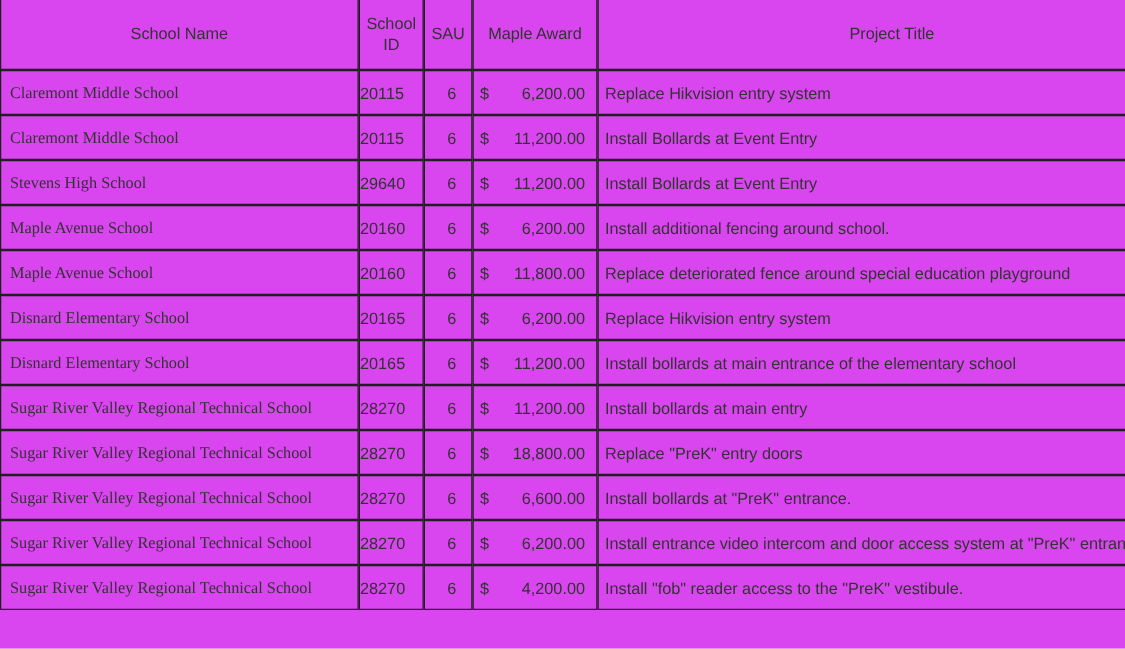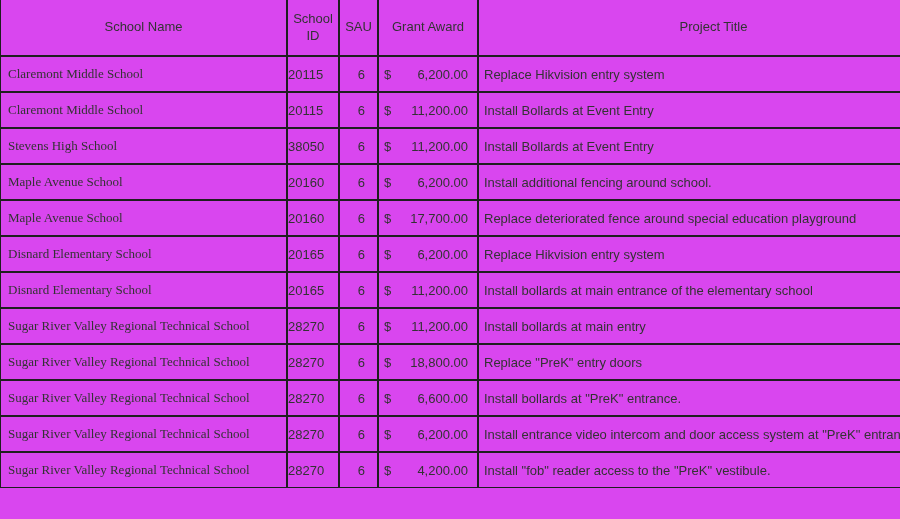--- a/index.html
+++ b/index.html
@@ -61,21 +61,21 @@
       <col style="width:52px">
       <col style="width:39px">
       <col style="width:100px">
       <col style="width:471px">
     </colgroup>
     <thead>
       <tr>
         <th>School Name</th>
         <th>School ID</th>
         <th>SAU</th>
-        <th>Grant Award</th>
+        <th>Maple Award</th>
         <th>Project Title</th>
       </tr>
     </thead>
     <tbody>
         <tr>
     <td class="c-name">Claremont Middle School</td>
     <td class="c-id">20115</td>
     <td class="c-sau">6</td>
     <td class="c-award">
       <span class="award-wrap">
@@ -92,21 +92,21 @@
     <td class="c-award">
       <span class="award-wrap">
         <span>$</span>
         <span>11,200.00</span>
       </span>
     </td>
     <td class="c-title">Install Bollards at Event Entry</td>
   </tr>
         <tr>
     <td class="c-name">Stevens High School</td>
-    <td class="c-id">38050</td>
+    <td class="c-id">29640</td>
     <td class="c-sau">6</td>
     <td class="c-award">
       <span class="award-wrap">
         <span>$</span>
         <span>11,200.00</span>
       </span>
     </td>
     <td class="c-title">Install Bollards at Event Entry</td>
   </tr>
         <tr>
@@ -121,21 +121,21 @@
     </td>
     <td class="c-title">Install additional fencing around school.</td>
   </tr>
         <tr>
     <td class="c-name">Maple Avenue School</td>
     <td class="c-id">20160</td>
     <td class="c-sau">6</td>
     <td class="c-award">
       <span class="award-wrap">
         <span>$</span>
-        <span>17,700.00</span>
+        <span>11,800.00</span>
       </span>
     </td>
     <td class="c-title">Replace deteriorated fence around special education playground</td>
   </tr>
         <tr>
     <td class="c-name">Disnard Elementary School</td>
     <td class="c-id">20165</td>
     <td class="c-sau">6</td>
     <td class="c-award">
       <span class="award-wrap">

